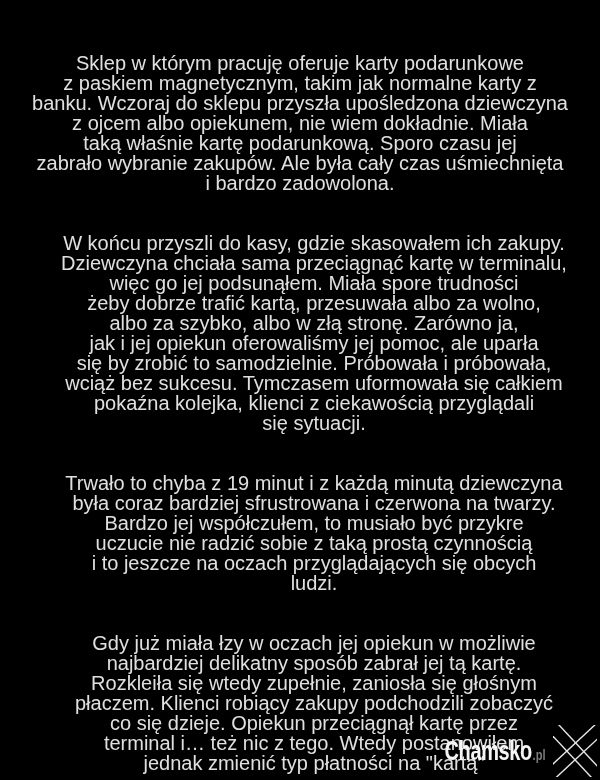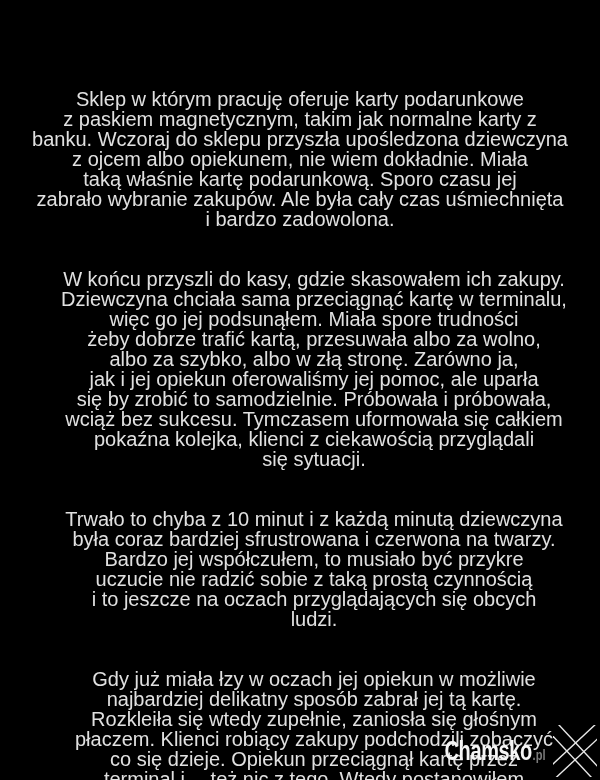--- a/index.html
+++ b/index.html
@@ -8,21 +8,20 @@
     height: 780px;
     background: #000000;
     overflow: hidden;
     position: relative;
     font-family: "Liberation Sans", "DejaVu Sans", sans-serif;
   }
   .canvas {
     position: absolute;
     inset: 0;
     background: #000000;
-    margin-top: 36px;
   }
   .story {
     position: absolute;
     top: 33px;
     left: 0;
     right: 0;
     text-align: center;
     color: #e0e0e0;
     font-size: 20px;
     line-height: 20px;
@@ -82,21 +81,21 @@
     <div class="para">W końcu przyszli do kasy, gdzie skasowałem ich zakupy.
 Dziewczyna chciała sama przeciągnąć kartę w terminalu,
 więc go jej podsunąłem. Miała spore trudności
 żeby dobrze trafić kartą, przesuwała albo za wolno,
 albo za szybko, albo w złą stronę. Zarówno ja,
 jak i jej opiekun oferowaliśmy jej pomoc, ale uparła
 się by zrobić to samodzielnie. Próbowała i próbowała,
 wciąż bez sukcesu. Tymczasem uformowała się całkiem
 pokaźna kolejka, klienci z ciekawością przyglądali
 się sytuacji.</div>
-    <div class="para">Trwało to chyba z 10 minut i z każdą minutą dziewczyna
+    <div class="para">Trwało to chyba z 19 minut i z każdą minutą dziewczyna
 była coraz bardziej sfrustrowana i czerwona na twarzy.
 Bardzo jej współczułem, to musiało być przykre
 uczucie nie radzić sobie z taką prostą czynnością
 i to jeszcze na oczach przyglądających się obcych
 ludzi.</div>
     <div class="para">Gdy już miała łzy w oczach jej opiekun w możliwie
 najbardziej delikatny sposób zabrał jej tą kartę.
 Rozkleiła się wtedy zupełnie, zaniosła się głośnym
 płaczem. Klienci robiący zakupy podchodzili zobaczyć
 co się dzieje. Opiekun przeciągnął kartę przez

